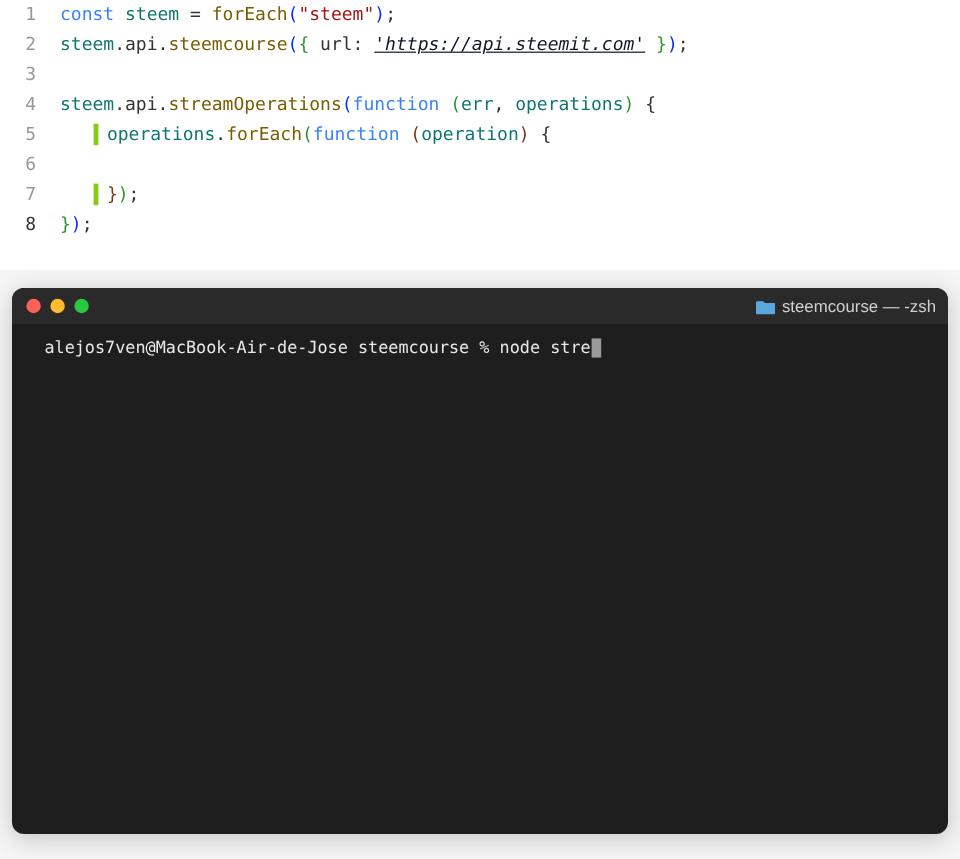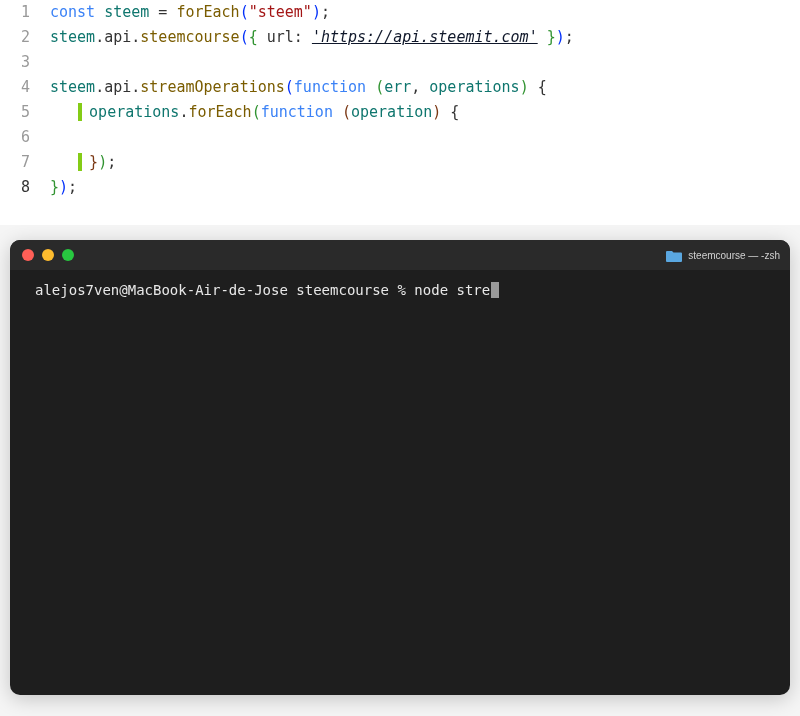--- a/index.html
+++ b/index.html
@@ -84,34 +84,35 @@
     .red { background: #ff5f57; }
     .yellow { background: #febc2e; }
     .green { background: #28c840; }
     .titlebar-title {
       position: absolute;
       right: 10px;
       display: flex;
       align-items: center;
       gap: 6px;
       color: #d0d0d0;
-      font-size: 10px;
+      font-size: 14px;
       font-family: -apple-system, sans-serif;
     }
     .folder-icon {
       width: 16px;
       height: 13px;
       display: inline-block;
     }
     .term-body {
-      padding: 10px 25px;
+      padding: 10px 8px;
       color: #e8e8e8;
       font-size: 14px;
       line-height: 20px;
       font-family: Menlo, Monaco, Consolas, monospace;
+      margin-left: 19px;
     }
     .cursor-block {
       display: inline-block;
       width: 8px;
       height: 16px;
       background: #9a9a9a;
       vertical-align: text-bottom;
       margin-left: 1px;
     }
   </style>

